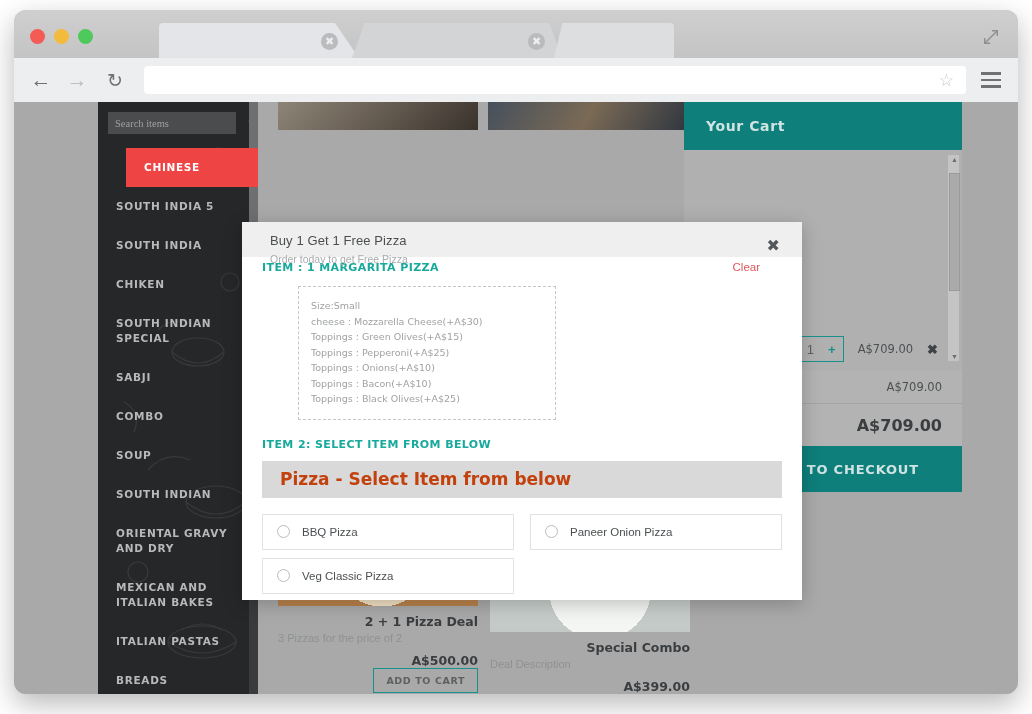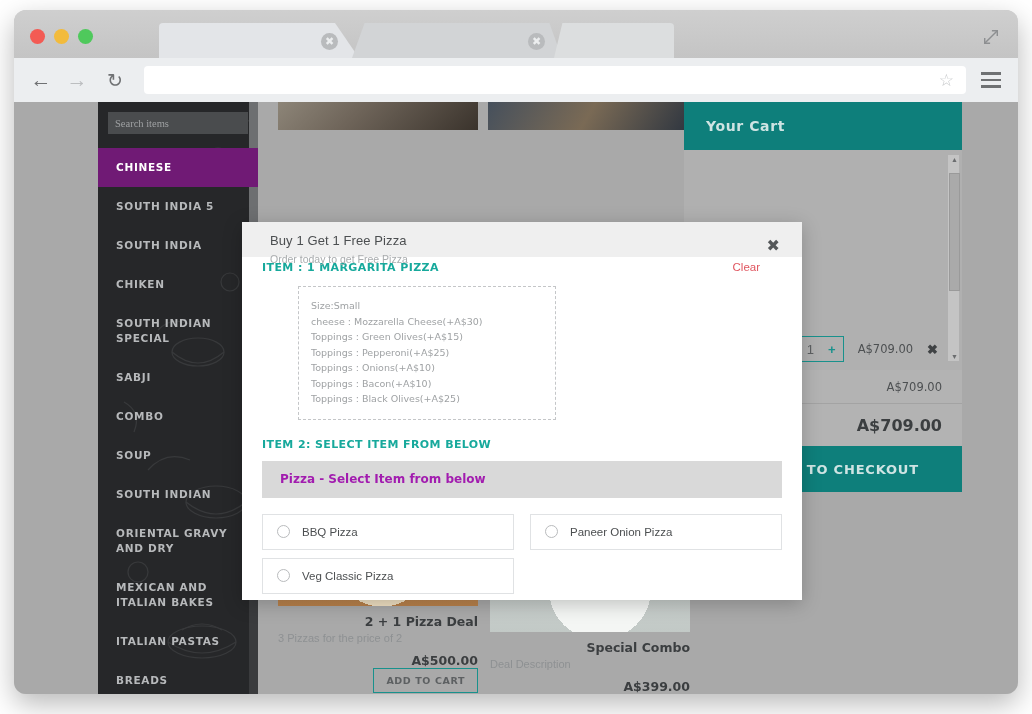--- a/index.html
+++ b/index.html
@@ -108,21 +108,21 @@
     width: 160px; height: 100%;
     background: #262729;
     overflow: hidden;
   }
   .sidebar-doodles {
     position: absolute; inset: 0;
     opacity: 0.10; pointer-events: none;
   }
   #search-wrap {
     position: absolute; left: 10px; top: 10px;
-    width: 140px; height: 22px;
+    width: 128px; height: 22px;
     background: #4a4c4e;
     display: flex; align-items: center;
     padding: 0 7px;
   }
   #search-input {
     flex: 1; background: transparent; border: 0; outline: 0;
     font-family: "Liberation Serif", serif;
     font-size: 10.5px; color: #9fa1a3;
   }
   #search-input::placeholder { color: #9fa1a3; }
@@ -131,21 +131,21 @@
   #category-list { position: absolute; left: 0; top: 46px; width: 160px; }
   .cat-item {
     padding: 12px 0 12px 18px;
     font-family: "DejaVu Sans", sans-serif;
     font-size: 10.5px; font-weight: bold;
     letter-spacing: 0.7px;
     color: #b7b9bb; text-transform: uppercase;
     line-height: 15px;
     position: relative; z-index: 2;
   }
-  .cat-item.active { background: #701a75; color: #ffffff; }
+  .cat-item.active { background: #ef4444; color: #ffffff; margin-left: 28px; }
 
   
   #sidebar-scrollbar {
     position: absolute; right: 0; top: 0;
     width: 9px; height: 100%; background: #3a3b3d;
   }
   #sidebar-scrollbar .thumb {
     position: absolute; top: 0; left: 0; width: 9px; height: 45%;
     background: #6d6f71;
   }
@@ -308,21 +308,21 @@
     font-family: "DejaVu Sans", sans-serif;
     font-size: 9.5px; color: #9fa2a4;
     line-height: 15.5px;
   }
 
   #item2-label { margin-top: 18px; }
   #item2-bar {
     margin-top: 10px; height: 37px; background: #d9d9d9;
     display: flex; align-items: center; padding-left: 18px;
     font-family: "DejaVu Sans", sans-serif;
-    font-size: 12px; font-weight: bold; color: #a21caf;
+    font-size: 17px; font-weight: bold; color: #c2410c;
   }
   #choice-grid {
     margin-top: 16px;
     display: grid; grid-template-columns: 252px 252px;
     gap: 8px 16px;
   }
   .choice {
     height: 36px; border: 1px solid #e0e2e4;
     display: flex; align-items: center; padding-left: 14px;
     gap: 12px; cursor: pointer;

